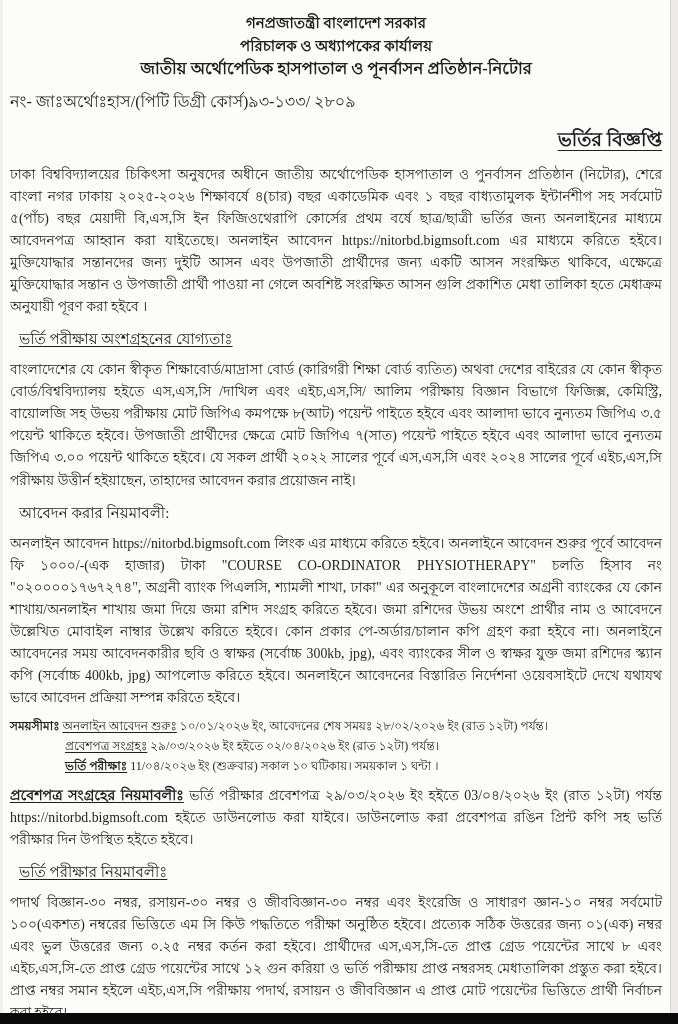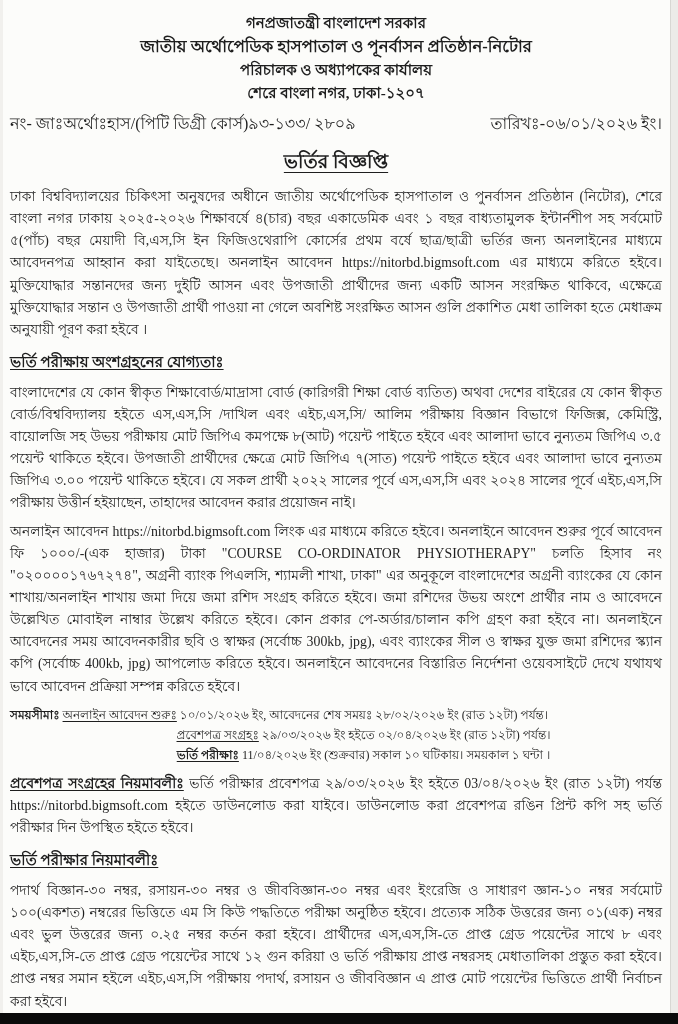--- a/index.html
+++ b/index.html
@@ -9,60 +9,59 @@
     padding:12px 16px 0 10px;
     font-family:"Liberation Serif", serif;
   }
   .edge-left{position:absolute;top:0;left:0;bottom:11px;width:3px;background:#f1f0ed;}
   .edge-right{position:absolute;top:0;right:0;bottom:11px;width:7px;background:#ecebe8;border-left:1px solid #d8d7d3;}
   .bottom-bar{position:absolute;left:0;right:0;bottom:0;height:11px;background:#0a0a0a;}
   header{text-align:center;line-height:1.5;}
   .h-line{font-size:15px;font-weight:600;}
   .h-line.big{font-size:16.5px;}
   .memo-row{display:flex;justify-content:space-between;font-size:16px;margin-top:7px;}
-  .title-wrap{text-align:center;margin:9px 0 4px;}
+  .title-wrap{text-align:right;margin:9px 0 4px;}
   .title-wrap span{font-size:19px;font-weight:bold;text-decoration:underline;text-underline-offset:4px;}
   .body-p{font-size:13.8px;line-height:1.6;text-align:justify;margin:7px 0;}
-  .sec-h{font-size:15px;font-weight:bold;margin:9px 0 1px;}
+  .sec-h{font-size:15px;font-weight:normal;margin:9px 9px 1px;}
   .u{text-decoration:underline;text-underline-offset:2px;}
   .b{font-weight:bold;}
   .timeline{font-size:12px;line-height:1.68;margin:6px 0 2px;}
-  .indent{padding-left:55px;text-align:center;}
+  .indent{padding-left:55px;}
   .inline-h{font-weight:bold;text-decoration:underline;text-underline-offset:2px;font-size:14.2px;margin-top:38px;}
   .link{color:inherit;cursor:pointer;}
 </style>
 </head>
 <body>
 
 <div class="page">
 
   <header>
     <div class="h-line">গনপ্রজাতন্ত্রী বাংলাদেশ সরকার</div>
+    <div class="h-line">পরিচালক ও অধ্যাপকের কার্যালয়</div>
     <div class="h-line big">জাতীয় অর্থোপেডিক হাসপাতাল ও পূনর্বাসন প্রতিষ্ঠান-নিটোর</div>
-    <div class="h-line">পরিচালক ও অধ্যাপকের কার্যালয়</div>
-    <div class="h-line">শেরে বাংলা নগর, ঢাকা-১২০৭</div>
   </header>
 
   <div class="memo-row">
     <span>নং- জাঃঅর্থোঃহাস/(পিটি ডিগ্রী কোর্স)৯৩-১৩৩/ ২৮০৯</span>
-    <span>তারিখঃ-০৬/০১/২০২৬ ইং।</span>
   </div>
 
   <div class="title-wrap">
     <span>ভর্তির বিজ্ঞপ্তি</span>
   </div>
 
   <p class="body-p"><span>ঢাকা বিশ্ববিদ্যালয়ের চিকিৎসা অনুষদের অধীনে জাতীয় অর্থোপেডিক হাসপাতাল ও পুনর্বাসন প্রতিষ্ঠান (নিটোর), শেরে বাংলা নগর ঢাকায় ২০২৫-২০২৬ শিক্ষাবর্ষে ৪(চার) বছর একাডেমিক এবং ১ বছর বাধ্যতামুলক ইন্টার্নশীপ সহ সর্বমোট ৫(পাঁচ) বছর মেয়াদী বি,এস,সি ইন ফিজিওথেরাপি কোর্সের প্রথম বর্ষে ছাত্র/ছাত্রী ভর্তির জন্য অনলাইনের মাধ্যমে আবেদনপত্র আহ্বান করা যাইতেছে। অনলাইন আবেদন </span><span class="link">https://nitorbd.bigmsoft.com</span><span> এর মাধ্যমে করিতে হইবে। মুক্তিযোদ্ধার সন্তানদের জন্য দুইটি আসন এবং উপজাতী প্রার্থীদের জন্য একটি আসন সংরক্ষিত থাকিবে, এক্ষেত্রে মুক্তিযোদ্ধার সন্তান ও উপজাতী প্রার্থী পাওয়া না গেলে অবশিষ্ট সংরক্ষিত আসন গুলি প্রকাশিত মেধা তালিকা হতে মেধাক্রম অনুযায়ী পূরণ করা হইবে ।</span></p>
 
   <section>
     <div class="sec-h u">ভর্তি পরীক্ষায় অংশগ্রহনের যোগ্যতাঃ</div>
     <p class="body-p">বাংলাদেশের যে কোন স্বীকৃত শিক্ষাবোর্ড/মাদ্রাসা বোর্ড (কারিগরী শিক্ষা বোর্ড ব্যতিত) অথবা দেশের বাইরের যে কোন স্বীকৃত বোর্ড/বিশ্ববিদ্যালয় হইতে এস,এস,সি /দাখিল এবং এইচ,এস,সি/ আলিম পরীক্ষায় বিজ্ঞান বিভাগে ফিজিক্স, কেমিস্ট্রি, বায়োলজি সহ উভয় পরীক্ষায় মোট জিপিএ কমপক্ষে ৮(আট) পয়েন্ট পাইতে হইবে এবং আলাদা ভাবে নুন্যতম জিপিএ ৩.৫ পয়েন্ট থাকিতে হইবে। উপজাতী প্রার্থীদের ক্ষেত্রে মোট জিপিএ ৭(সাত) পয়েন্ট পাইতে হইবে এবং আলাদা ভাবে নুন্যতম জিপিএ ৩.০০ পয়েন্ট থাকিতে হইবে। যে সকল প্রার্থী ২০২২ সালের পূর্বে এস,এস,সি এবং ২০২৪ সালের পূর্বে এইচ,এস,সি পরীক্ষায় উত্তীর্ন হইয়াছেন, তাহাদের আবেদন করার প্রয়োজন নাই।</p>
   </section>
 
   <section>
+    <div class="sec-h">আবেদন করার নিয়মাবলী:</div>
     <p class="body-p"><span>অনলাইন আবেদন </span><span class="link">https://nitorbd.bigmsoft.com</span><span> লিংক এর মাধ্যমে করিতে হইবে। অনলাইনে আবেদন শুরুর পূর্বে আবেদন ফি ১০০০/-(এক হাজার) টাকা "COURSE CO-ORDINATOR PHYSIOTHERAPY" চলতি হিসাব নং "০২০০০০১৭৬৭২৭৪", অগ্রনী ব্যাংক পিএলসি, শ্যামলী শাখা, ঢাকা" এর অনুকূলে বাংলাদেশের অগ্রনী ব্যাংকের যে কোন শাখায়/অনলাইন শাখায় জমা দিয়ে জমা রশিদ সংগ্রহ করিতে হইবে। জমা রশিদের উভয় অংশে প্রার্থীর নাম ও আবেদনে উল্লেখিত মোবাইল নাম্বার উল্লেখ করিতে হইবে। কোন প্রকার পে-অর্ডার/চালান কপি গ্রহণ করা হইবে না। অনলাইনে আবেদনের সময় আবেদনকারীর ছবি ও স্বাক্ষর (সর্বোচ্চ 300kb, jpg), এবং ব্যাংকের সীল ও স্বাক্ষর যুক্ত জমা রশিদের স্ক্যান কপি (সর্বোচ্চ 400kb, jpg) আপলোড করিতে হইবে। অনলাইনে আবেদনের বিস্তারিত নির্দেশনা ওয়েবসাইটে দেখে যথাযথ ভাবে আবেদন প্রক্রিয়া সম্পন্ন করিতে হইবে।</span></p>
   </section>
 
   <div class="timeline">
     <div><span class="b">সময়সীমাঃ</span> <span class="u">অনলাইন আবেদন শুরুঃ</span><span> ১০/০১/২০২৬ ইং, আবেদনের শেষ সময়ঃ ২৮/০২/২০২৬ ইং (রাত ১২টা) পর্যন্ত।</span></div>
     <div class="indent"><span class="u">প্রবেশপত্র সংগ্রহঃ</span><span> ২৯/০৩/২০২৬ ইং হইতে ০২/০৪/২০২৬ ইং (রাত ১২টা) পর্যন্ত।</span></div>
     <div class="indent"><span class="b u">ভর্তি পরীক্ষাঃ</span><span> 11/০৪/২০২৬ ইং (শুক্রবার) সকাল ১০ ঘটিকায়। সময়কাল ১ ঘন্টা ।</span></div>
   </div>
 
   <p class="body-p"><span class="inline-h">প্রবেশপত্র সংগ্রহের নিয়মাবলীঃ</span><span> ভর্তি পরীক্ষার প্রবেশপত্র ২৯/০৩/২০২৬ ইং হইতে 03/০৪/২০২৬ ইং (রাত ১২টা) পর্যন্ত </span><span class="link">https://nitorbd.bigmsoft.com</span><span> হইতে ডাউনলোড করা যাইবে। ডাউনলোড করা প্রবেশপত্র রঙিন প্রিন্ট কপি সহ ভর্তি পরীক্ষার দিন উপস্থিত হইতে হইবে।</span></p>

